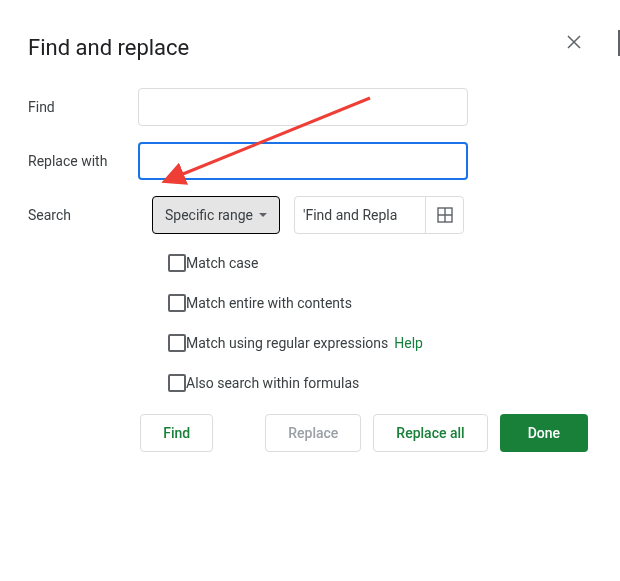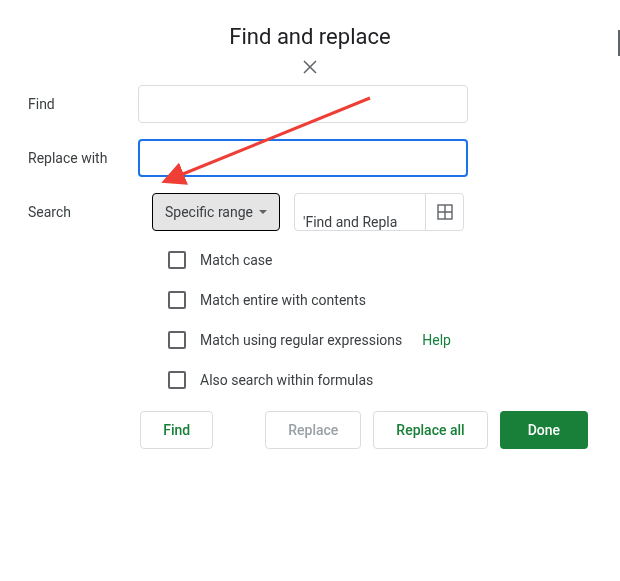--- a/index.html
+++ b/index.html
@@ -11,22 +11,22 @@
       position: relative;
       color: #3c4043;
     }
     .dialog {
       padding: 24px 28px;
       position: relative;
     }
     .header {
       display: flex;
       justify-content: space-between;
-      align-items: center;
-      flex-direction: column;
+      align-items: flex-end;
+      margin-bottom: 28px;
     }
     .title {
       font-size: 22px;
       font-weight: 400;
       color: #202124;
     }
     .close-btn {
       width: 36px;
       height: 36px;
       display: flex;
@@ -84,21 +84,21 @@
       height: 0;
       border-left: 4px solid transparent;
       border-right: 4px solid transparent;
       border-top: 4px solid #5f6368;
     }
     .range-box {
       height: 38px;
       border: 1px solid #dadce0;
       border-radius: 4px;
       display: flex;
-      align-items: flex-end;
+      align-items: center;
       overflow: hidden;
       width: 170px;
     }
     .range-text {
       padding: 0 8px;
       font-size: 14px;
       flex: 1;
       white-space: nowrap;
       overflow: hidden;
     }
@@ -111,21 +111,20 @@
       justify-content: center;
       cursor: pointer;
     }
     .checkbox-group {
       margin-left: 140px;
       margin-top: 4px;
     }
     .checkbox-row {
       display: flex;
       align-items: center;
-      gap: 14px;
       margin-bottom: 22px;
       font-size: 14px;
     }
     .checkbox {
       width: 18px;
       height: 18px;
       border: 2px solid #5f6368;
       border-radius: 2px;
       cursor: pointer;
       flex-shrink: 0;

